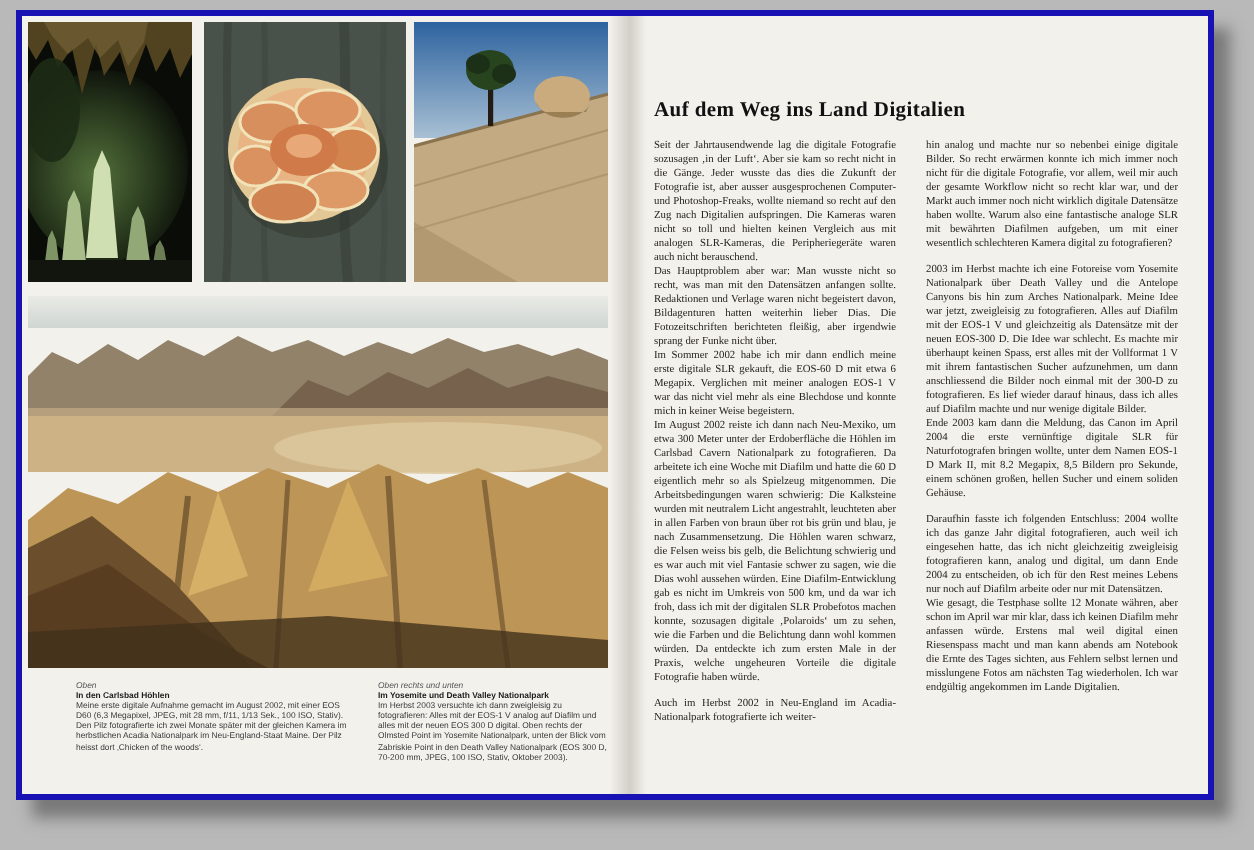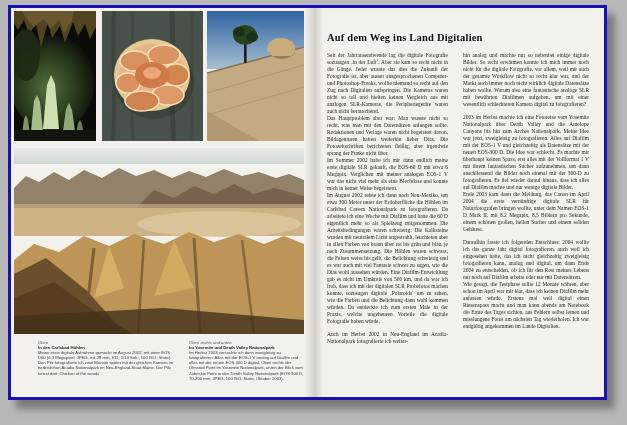--- a/index.html
+++ b/index.html
@@ -31,21 +31,21 @@
   #photo-landscape{left:3px;top:140px;width:290px;height:186px;}
   .caption{
     position:absolute;top:332px;
     font-family:"Liberation Sans","DejaVu Sans",sans-serif;
     font-size:4.2px;line-height:5.1px;color:#3a3a3a;
   }
   #caption-left{left:27px;width:138px;}
   #caption-right{left:178px;width:116px;}
   .caption .kicker{font-style:italic;color:#555;}
   .caption .cap-title{font-weight:bold;color:#1c1c1c;}
-  .article{position:absolute;left:14px;top:24px;width:268px;color:#26241f;}
+  .article{position:absolute;left:14px;top:42px;width:268px;color:#26241f;}
   .article h1{
     margin:0 0 9px 0;font-size:10.5px;font-weight:bold;letter-spacing:0.2px;color:#111;
   }
   .cols{position:relative;}
   .col{position:absolute;top:0;font-size:5.4px;line-height:7px;text-align:justify;}
   .col-1{left:0;width:121px;}
   .col-2{left:136px;width:126px;}
   .para{margin:0;}
   .para.gap{margin-top:6px;}
 </style>

